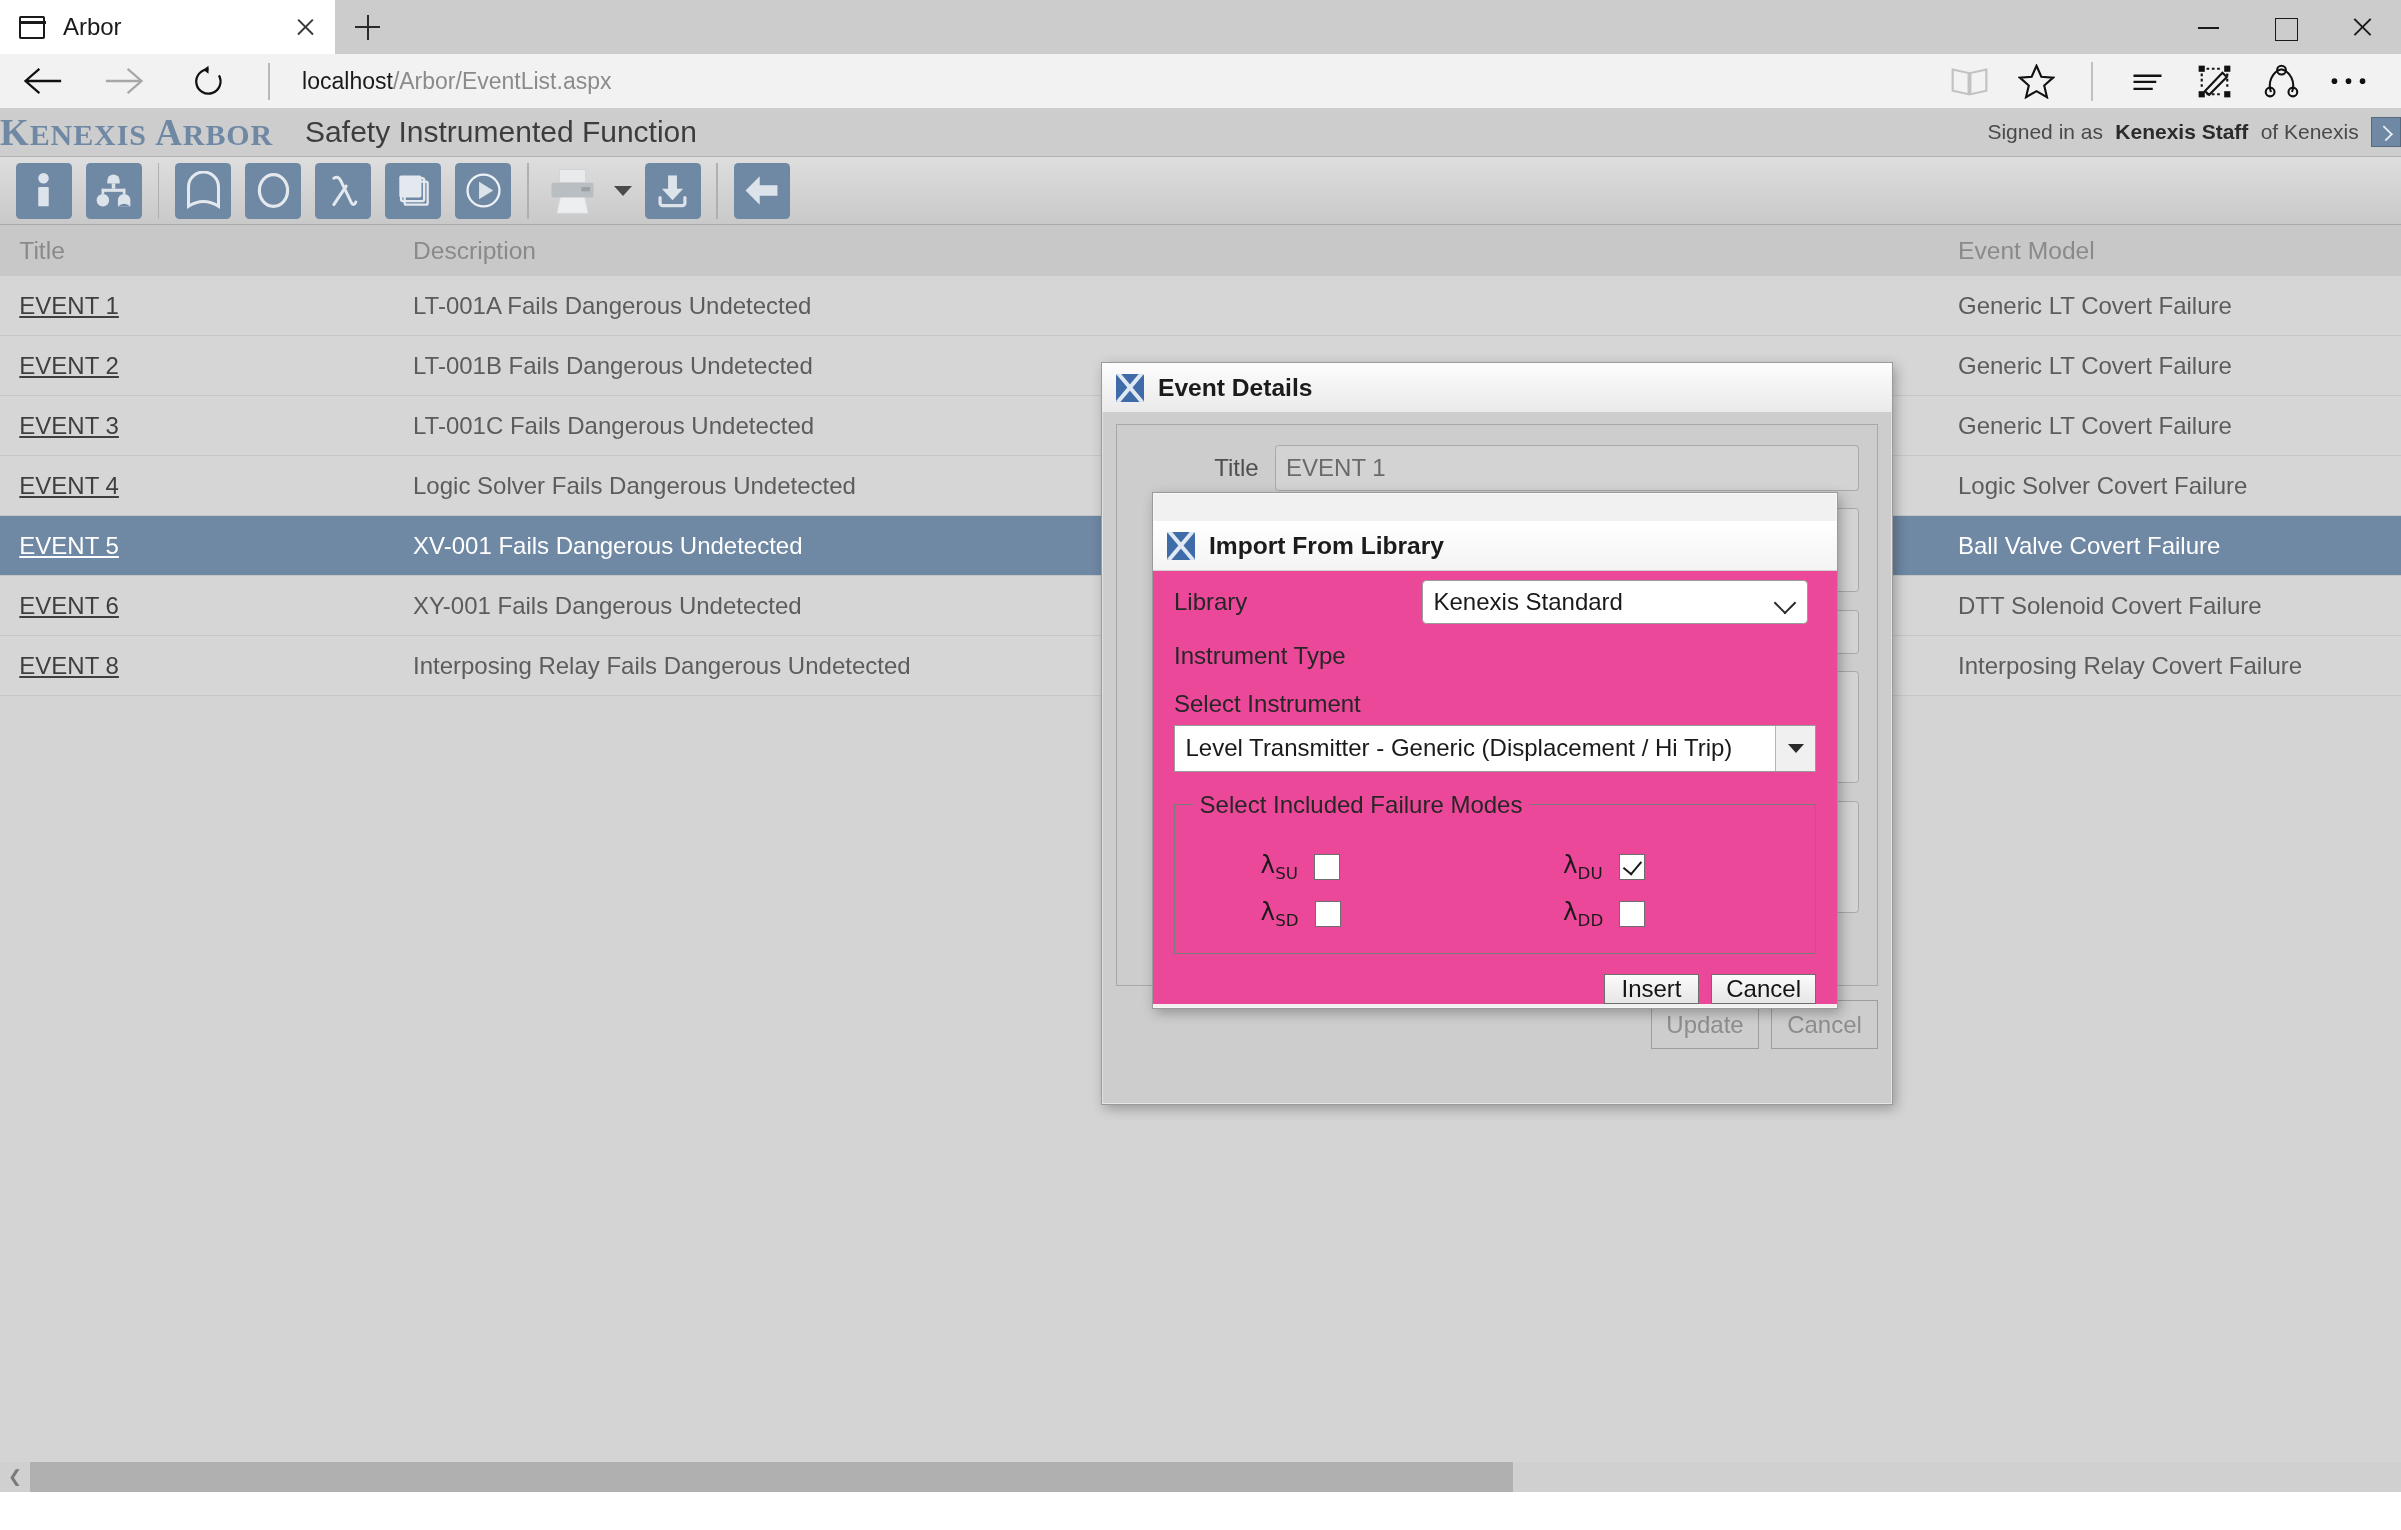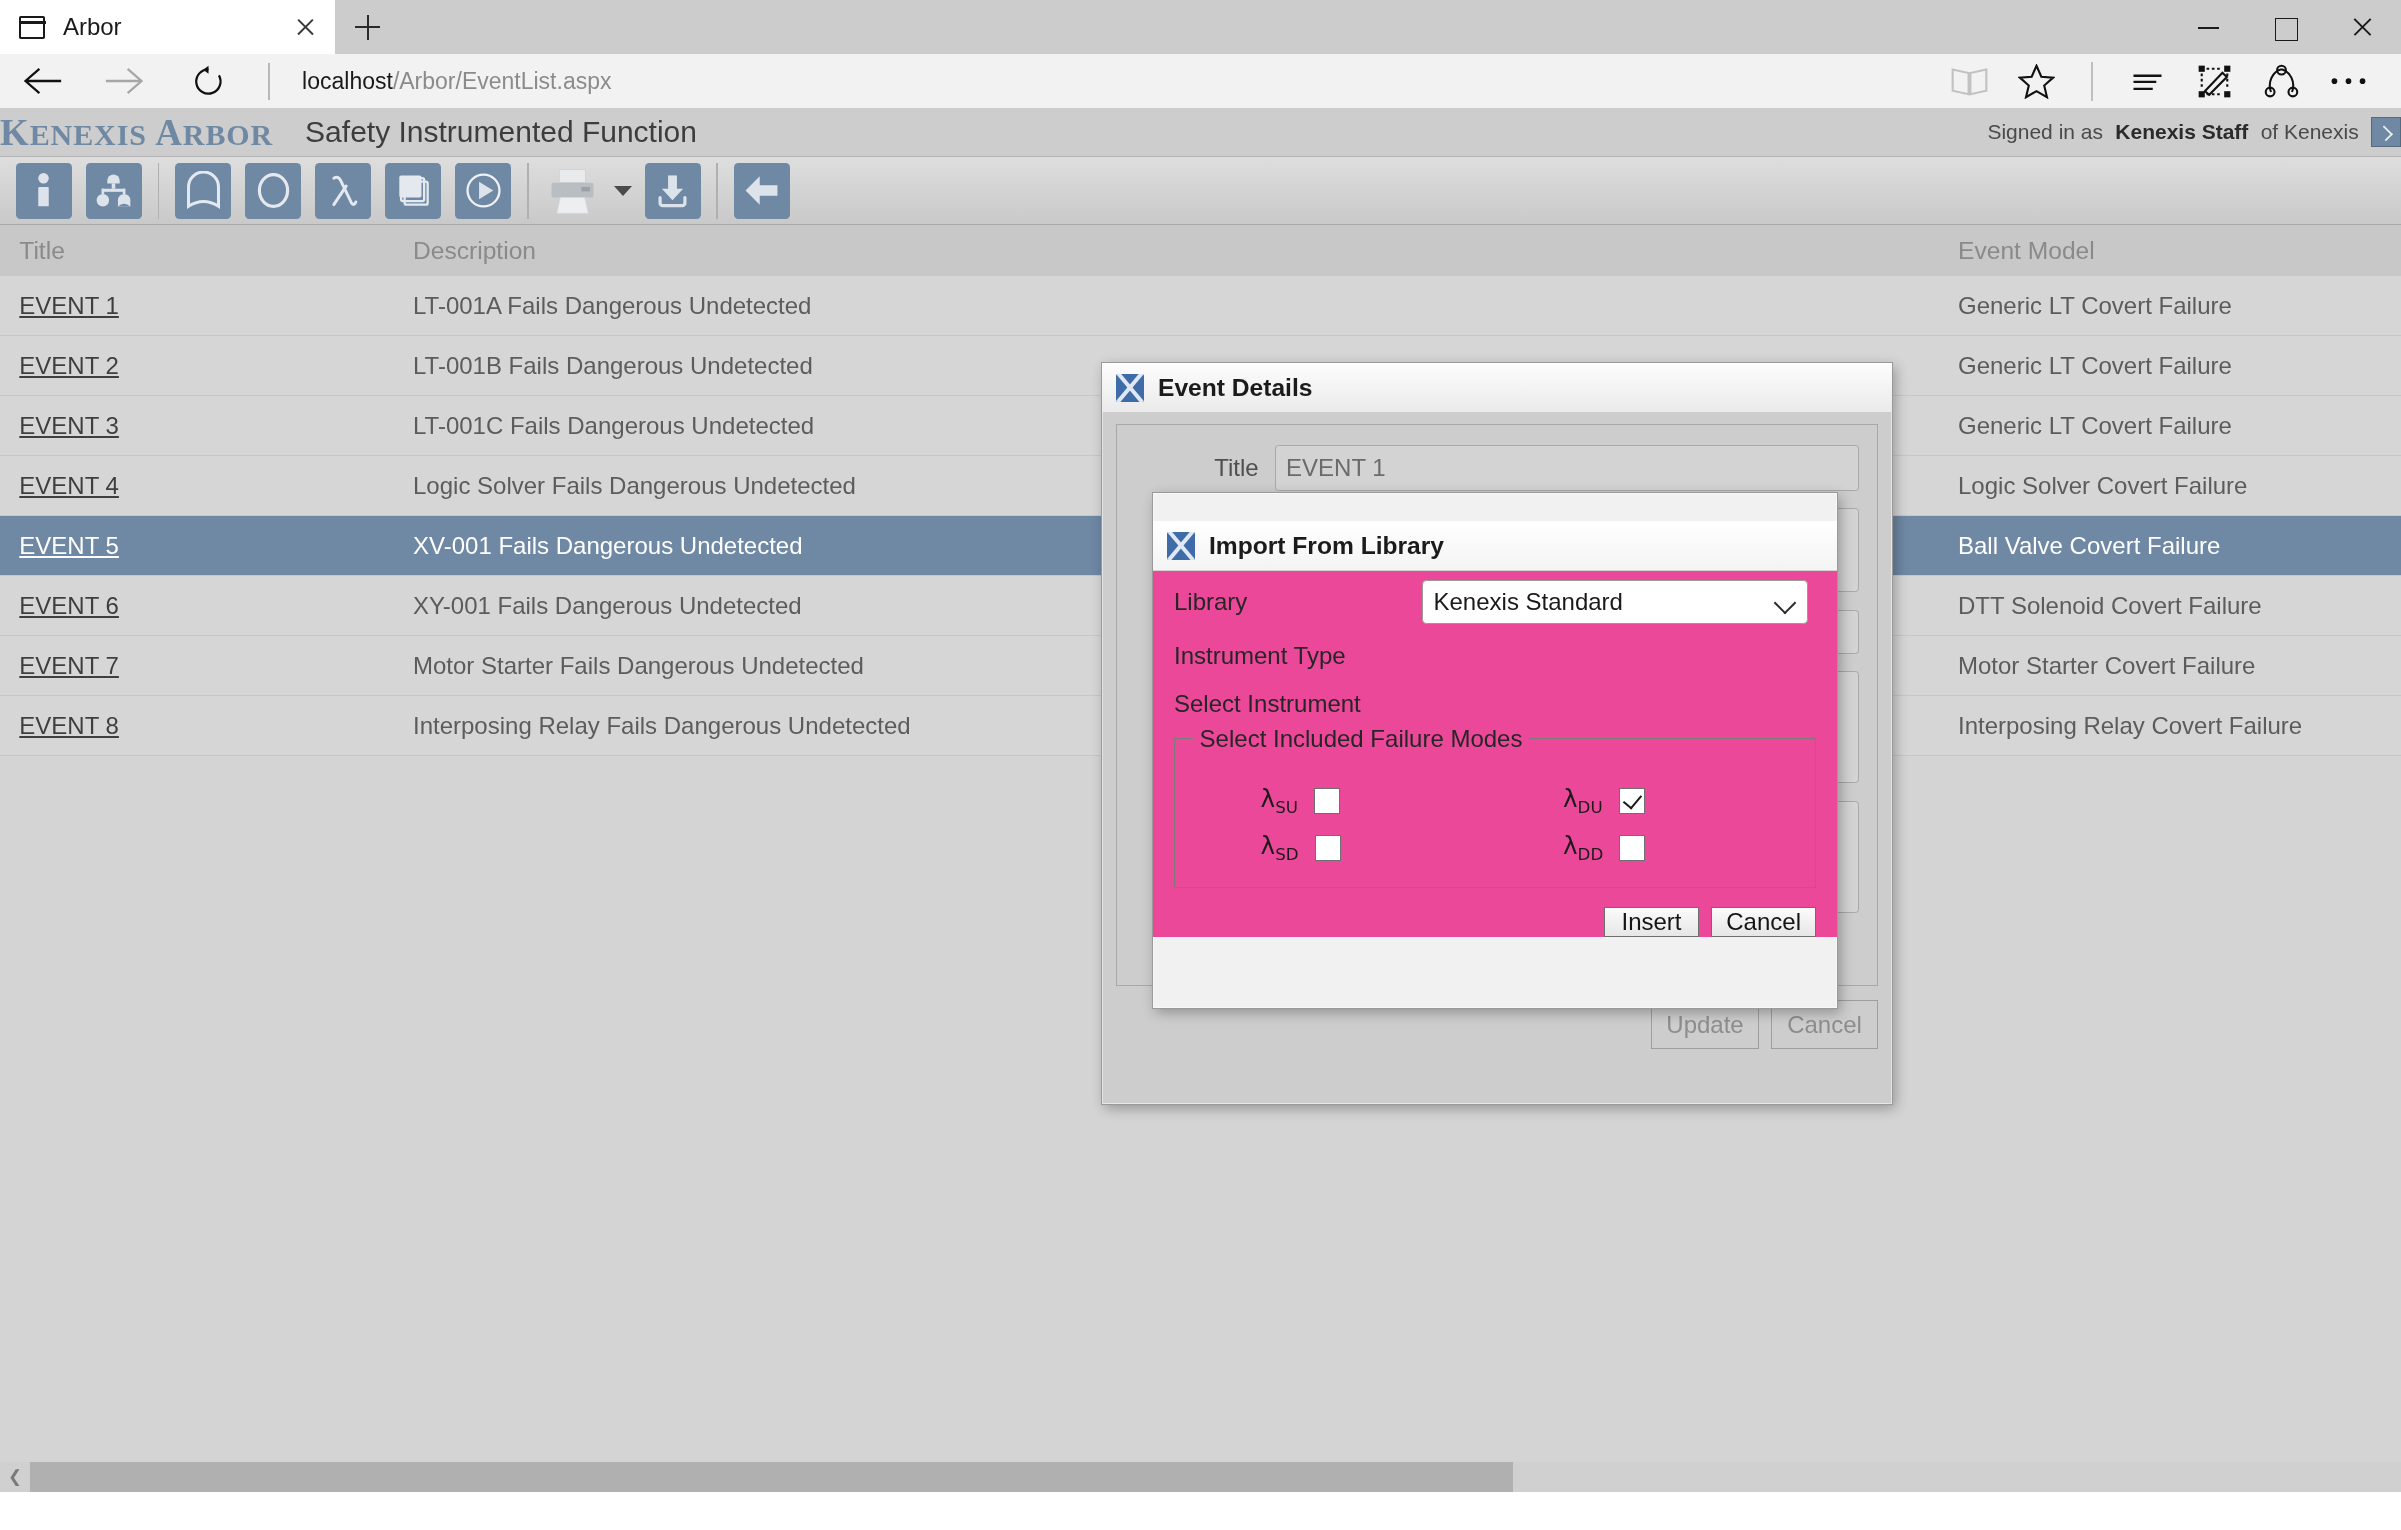--- a/index.html
+++ b/index.html
@@ -441,25 +441,20 @@
         <div class="cell cell-title"><span class="link">EVENT 5</span></div>
         <div class="cell cell-desc">XV-001 Fails Dangerous Undetected</div>
         <div class="cell cell-model">Ball Valve Covert Failure</div>
       </div>
       <div class="grid-row">
         <div class="cell cell-title"><span class="link">EVENT 6</span></div>
         <div class="cell cell-desc">XY-001 Fails Dangerous Undetected</div>
         <div class="cell cell-model">DTT Solenoid Covert Failure</div>
       </div>
       <div class="grid-row">
-        <div class="cell cell-title"><span class="link">EVENT 7</span></div>
-        <div class="cell cell-desc">Motor Starter Fails Dangerous Undetected</div>
-        <div class="cell cell-model">Motor Starter Covert Failure</div>
-      </div>
-      <div class="grid-row">
         <div class="cell cell-title"><span class="link">EVENT 8</span></div>
         <div class="cell cell-desc">Interposing Relay Fails Dangerous Undetected</div>
         <div class="cell cell-model">Interposing Relay Covert Failure</div>
       </div>
     </div>
 
   <div class="hscroll">
     <div class="arrow">
         <span>❮</span>
       </div>
@@ -512,20 +507,26 @@
       <div class="imp-label">Library</div>
       <div class="imp-select">
         <span>Kenexis Standard</span>
         <i class="chev"></i>
       </div>
     </div>
     <div class="imp-row">
       <div class="imp-label">Instrument Type</div>
     </div>
     <div class="imp-sublabel">Select Instrument</div>
+    <div class="combo">
+      <div class="combo-text">Level Transmitter - Generic (Displacement / Hi Trip)</div>
+      <div class="combo-btn">
+          <i></i>
+        </div>
+    </div>
     <fieldset class="fm">
       <legend>Select Included Failure Modes</legend>
       <div class="fm-grid">
         <div class="fm-col">
           <div class="fm-item">
             <span class="lam">λ<sub>SU</sub></span>
             <div class="cbx"></div>
           </div>
           <div class="fm-item">
             <span class="lam">λ<sub>SD</sub></span>

